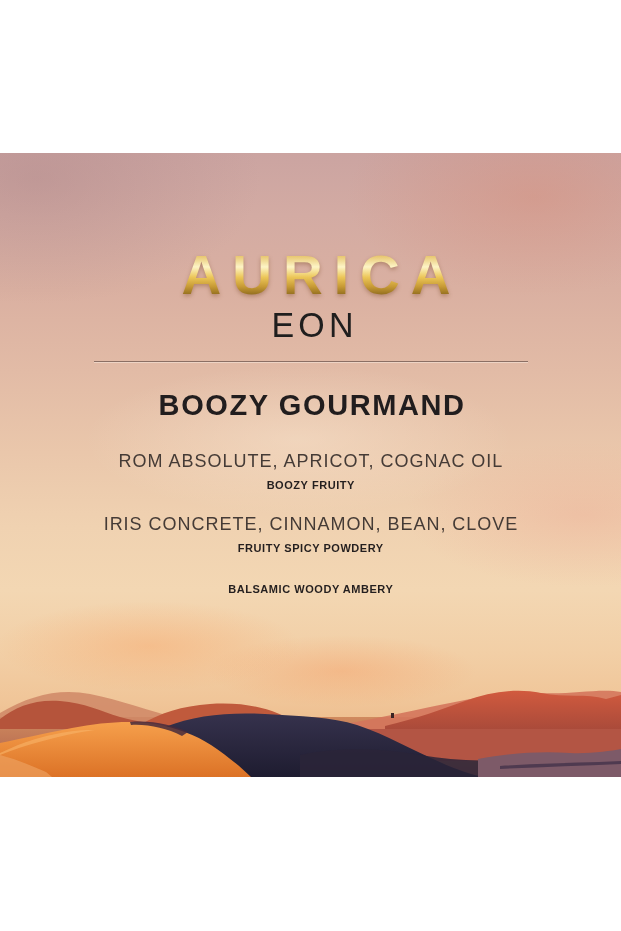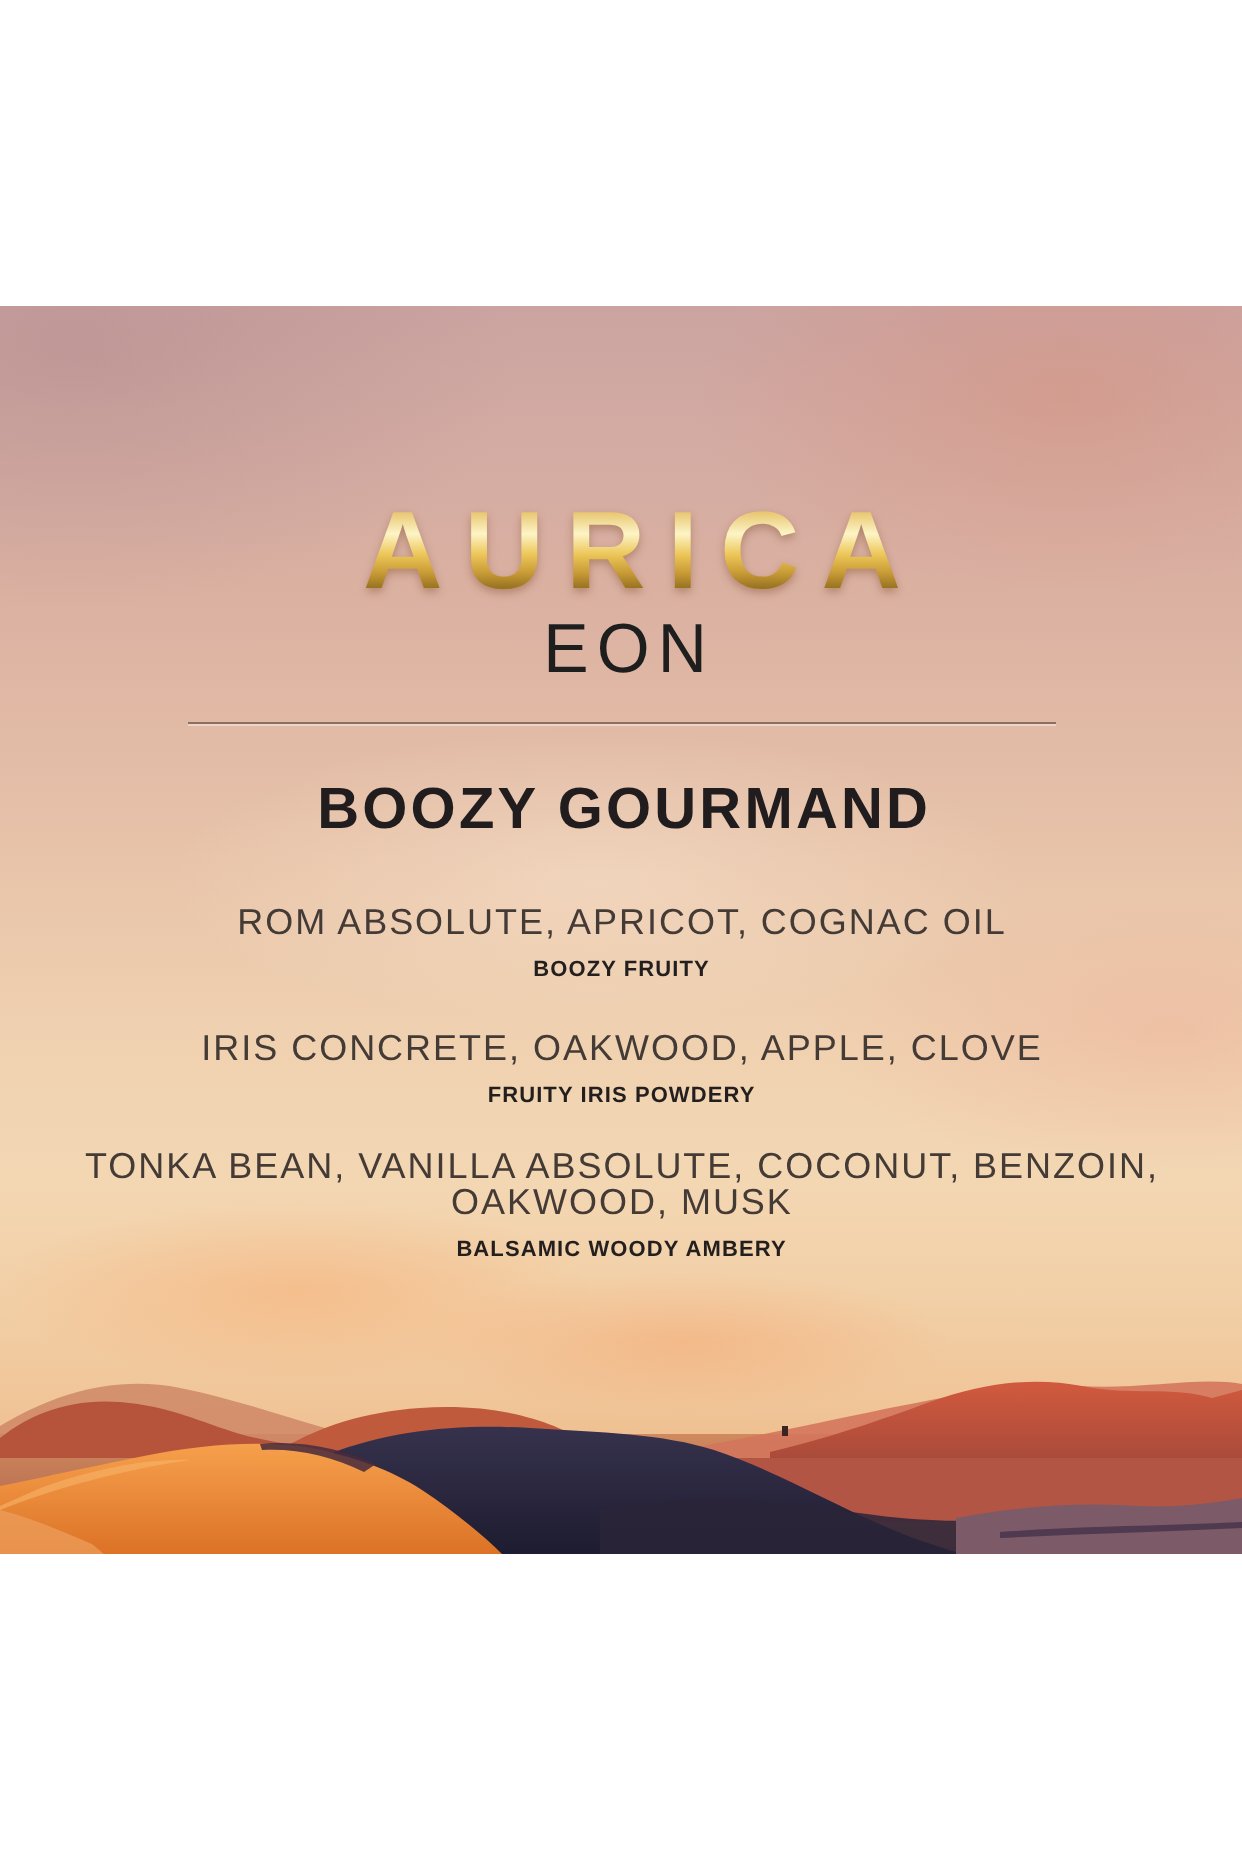--- a/index.html
+++ b/index.html
@@ -129,22 +129,21 @@
     <div class="abs logo">AURICA</div>
     <div class="abs collection">EON</div>
     <div class="divider"></div>
     <div class="abs product-name">BOOZY GOURMAND</div>
 
     <div class="abs note1">
       <div class="ingredients">ROM ABSOLUTE, APRICOT, COGNAC OIL</div>
       <div class="accord">BOOZY FRUITY</div>
     </div>
     <div class="abs note2">
-      <div class="ingredients">IRIS CONCRETE, OAKWOOD, APPLE, CLOVE</div>
-      <div class="accord">FRUITY IRIS POWDERY</div>
+      <div class="ingredients">IRIS CONCRETE, CINNAMON, BEAN, CLOVE</div>
+      <div class="accord">FRUITY SPICY POWDERY</div>
     </div>
     <div class="abs note3">
-      <div class="ingredients">TONKA BEAN, VANILLA ABSOLUTE, COCONUT, BENZOIN, OAKWOOD, MUSK</div>
       <div class="accord">BALSAMIC WOODY AMBERY</div>
     </div>
   </div>
 
 </div>
 
 </body></html>

